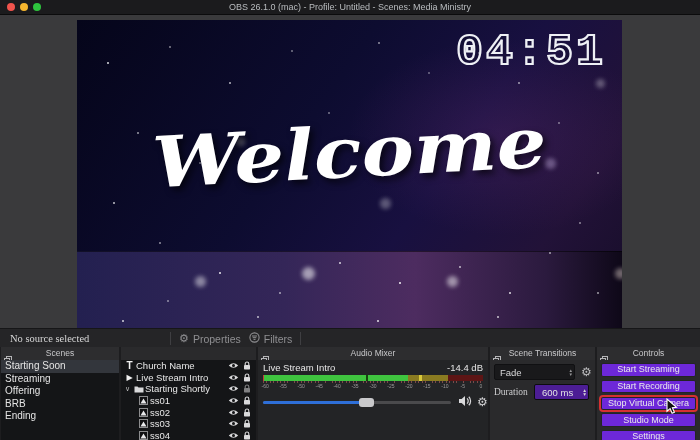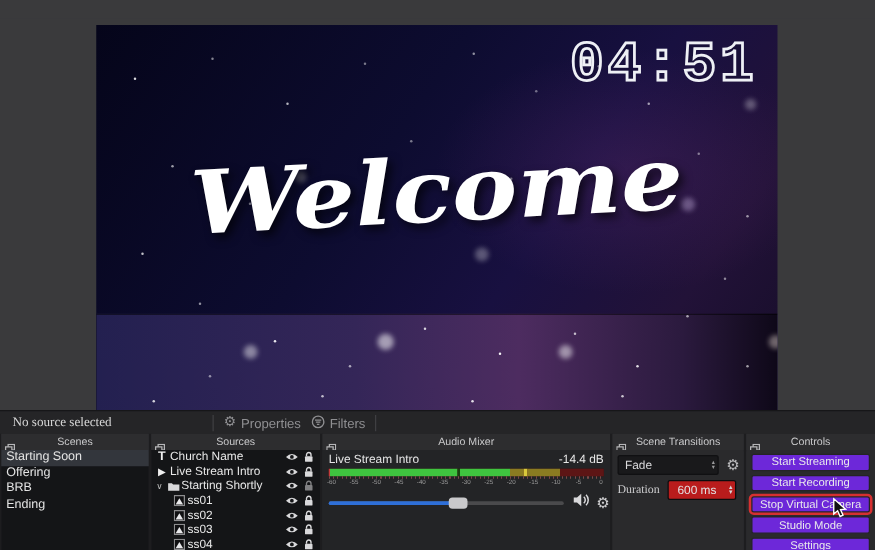--- a/index.html
+++ b/index.html
@@ -111,41 +111,49 @@
   
   .transbody{position:absolute;top:13px;bottom:0;left:0;right:0;background:#2a2a2c;font-size:9.5px;color:#cdcdcf;}
   .trow{display:flex;align-items:center;margin:4px 4px 0 4px;}
   .combo{position:relative;flex:0 0 79px;height:14px;background:#19191b;border:1px solid #101012;border-radius:2px;
          display:flex;align-items:center;}
   .combo .cval{padding-left:5px;color:#d9d9db;}
   .combo .cud{position:absolute;right:2px;top:0;height:100%;display:flex;flex-direction:column;justify-content:center;
               font-size:5px;color:#9a9a9c;line-height:4px;text-align:center;}
   .transgear{font-size:12px;color:#b9b9bb;margin-left:6px;line-height:1;}
   .dlabel{width:40px;font-family:Liberation Serif, serif;}
-  .spin{position:relative;flex:0 0 53px;height:14px;background:#b91c1c;border:1px solid #0c0c0e;border-radius:2px;
+  .spin{position:relative;flex:0 0 53px;height:14px;background:#4c1d95;border:1px solid #0c0c0e;border-radius:2px;
         display:flex;align-items:center;}
   .spin .sval{padding-left:7px;color:#e2e2e4;}
   .spin .cud{position:absolute;right:2px;top:0;height:100%;display:flex;flex-direction:column;justify-content:center;
              font-size:5.5px;color:#d8d8da;line-height:4.5px;text-align:center;}
 
   
   .ctrlbody{position:absolute;top:13px;bottom:0;left:0;right:0;background:#2a2a2c;
             display:flex;flex-direction:column;align-items:center;}
   .cbtn{width:95px;height:13.5px;margin-top:3.2px;background:#6d28d9;border:1px solid #242426;border-radius:2px;
         color:#e9e9eb;font-size:9px;font-family:"Liberation Sans",sans-serif;line-height:11px;padding:0;flex:none;}
   .cbtn.annotated{outline:2.5px solid #d63031;outline-offset:0;}
 
   
   .cursor{position:absolute;left:666px;top:398px;z-index:20;}
 </style>
 </head>
 <body>
 
 <div class="app">
 
+  <div class="titlebar">
+    <div class="traffic">
+      <span class="tl red"></span>
+      <span class="tl yellow"></span>
+      <span class="tl green"></span>
+    </div>
+    <div class="wtitle">OBS 26.1.0 (mac) - Profile: Untitled - Scenes: Media Ministry</div>
+  </div>
 
   <div class="main">
     <div class="video">
       <div class="tint"></div>
       <div class="band"></div>
       <div class="stars"></div>
       <div class="bokeh"></div>
       <div class="welcome">Welcome</div>
       <div class="timer">04:51</div>
     </div>
@@ -179,36 +187,28 @@
         <span class="floaticon">
           <svg width="8" height="8" viewBox="0 0 8 8">
               <rect x="2.5" y="0.5" width="5" height="4.5" fill="none" stroke="#b6b6b8"></rect>
               <rect x="0.5" y="2.5" width="5" height="4.5" fill="#2d2d2f" stroke="#b6b6b8"></rect>
             </svg>
         </span>
         <span class="ptitle">Scenes</span>
       </header>
       <div class="scenelist">
         <div class="scenerow sel">Starting Soon</div>
+        <div class="scenerow">Streaming</div>
         <div class="scenerow">Offering</div>
         <div class="scenerow">BRB</div>
         <div class="scenerow">Ending</div>
       </div>
     </section>
 
     <section class="panel p-sources">
-      <header class="phead">
-        <span class="floaticon">
-          <svg width="8" height="8" viewBox="0 0 8 8">
-              <rect x="2.5" y="0.5" width="5" height="4.5" fill="none" stroke="#b6b6b8"></rect>
-              <rect x="0.5" y="2.5" width="5" height="4.5" fill="#2d2d2f" stroke="#b6b6b8"></rect>
-            </svg>
-        </span>
-        <span class="ptitle">Sources</span>
-      </header>
       <div class="srclist">
 
         <div class="srow">
           <span class="iconbox ticon">T</span>
           <span class="slabel">Church Name</span>
           <span class="eyebox">
               <svg width="11" height="7" viewBox="0 0 11 7">
                 <path d="M.8 3.5Q5.5 -1.2 10.2 3.5Q5.5 8.2 .8 3.5Z" fill="#d9d9db"></path>
                 <circle cx="5.5" cy="3.5" r="1.5" fill="#141517"></circle>
               </svg>

